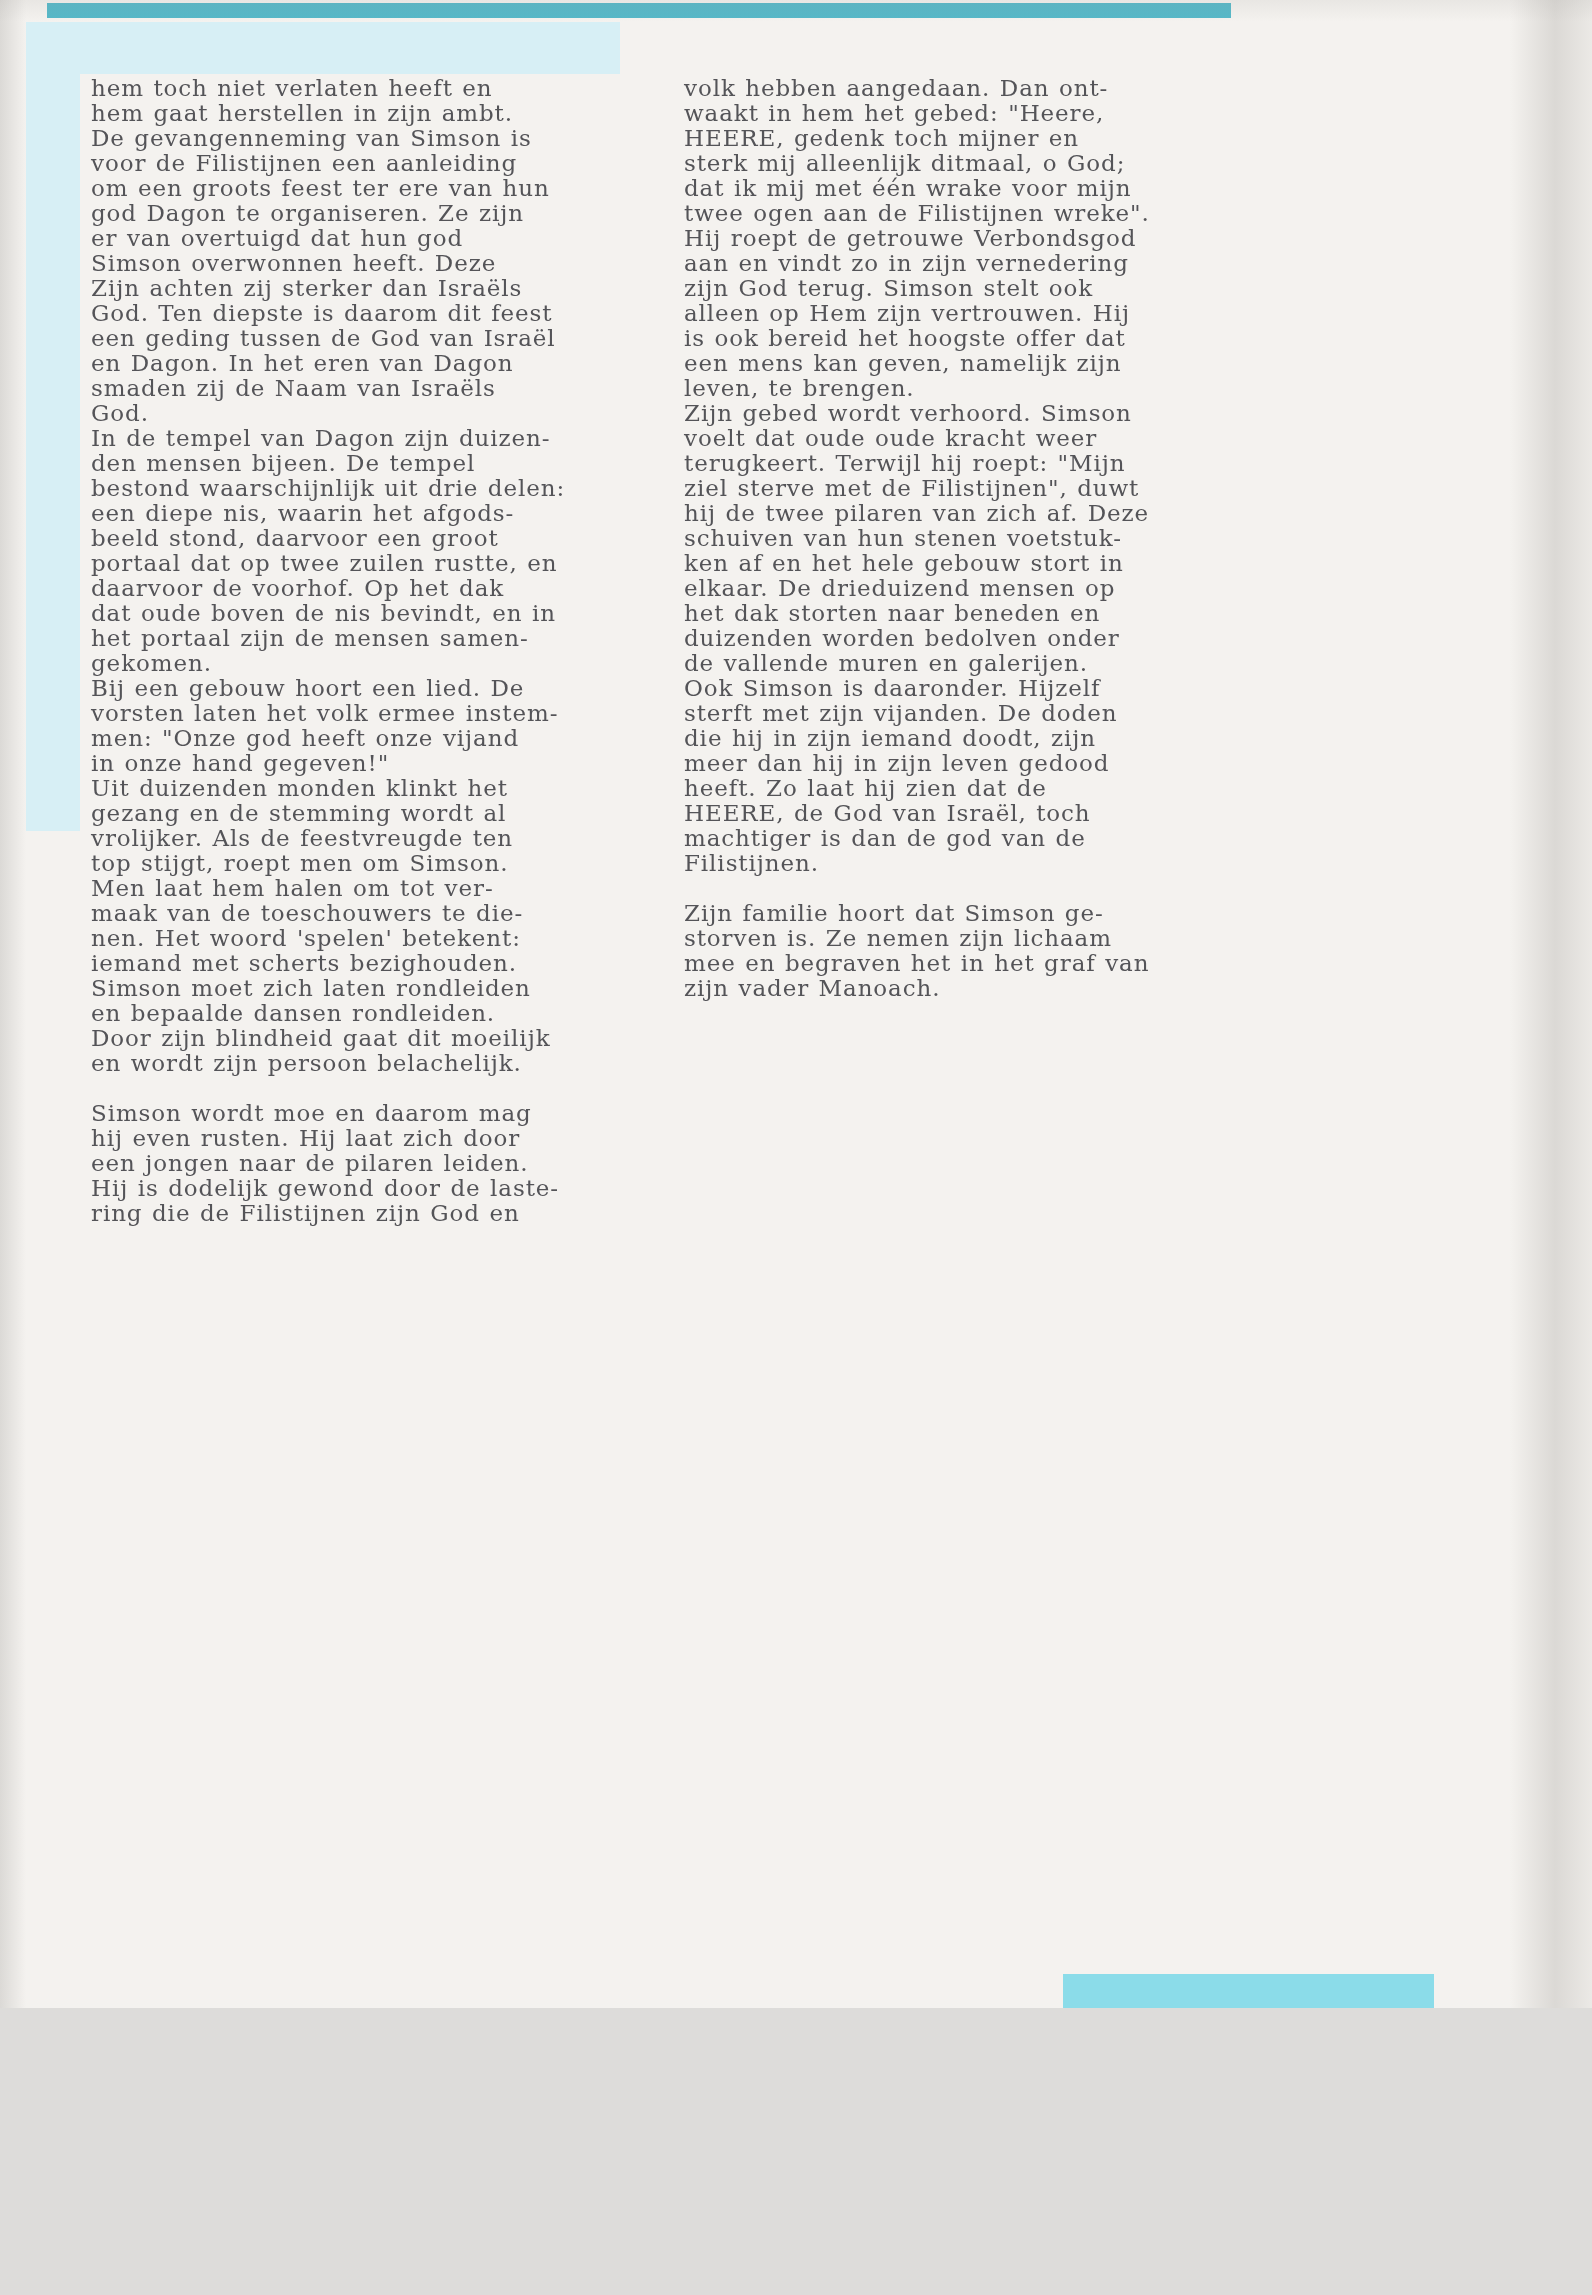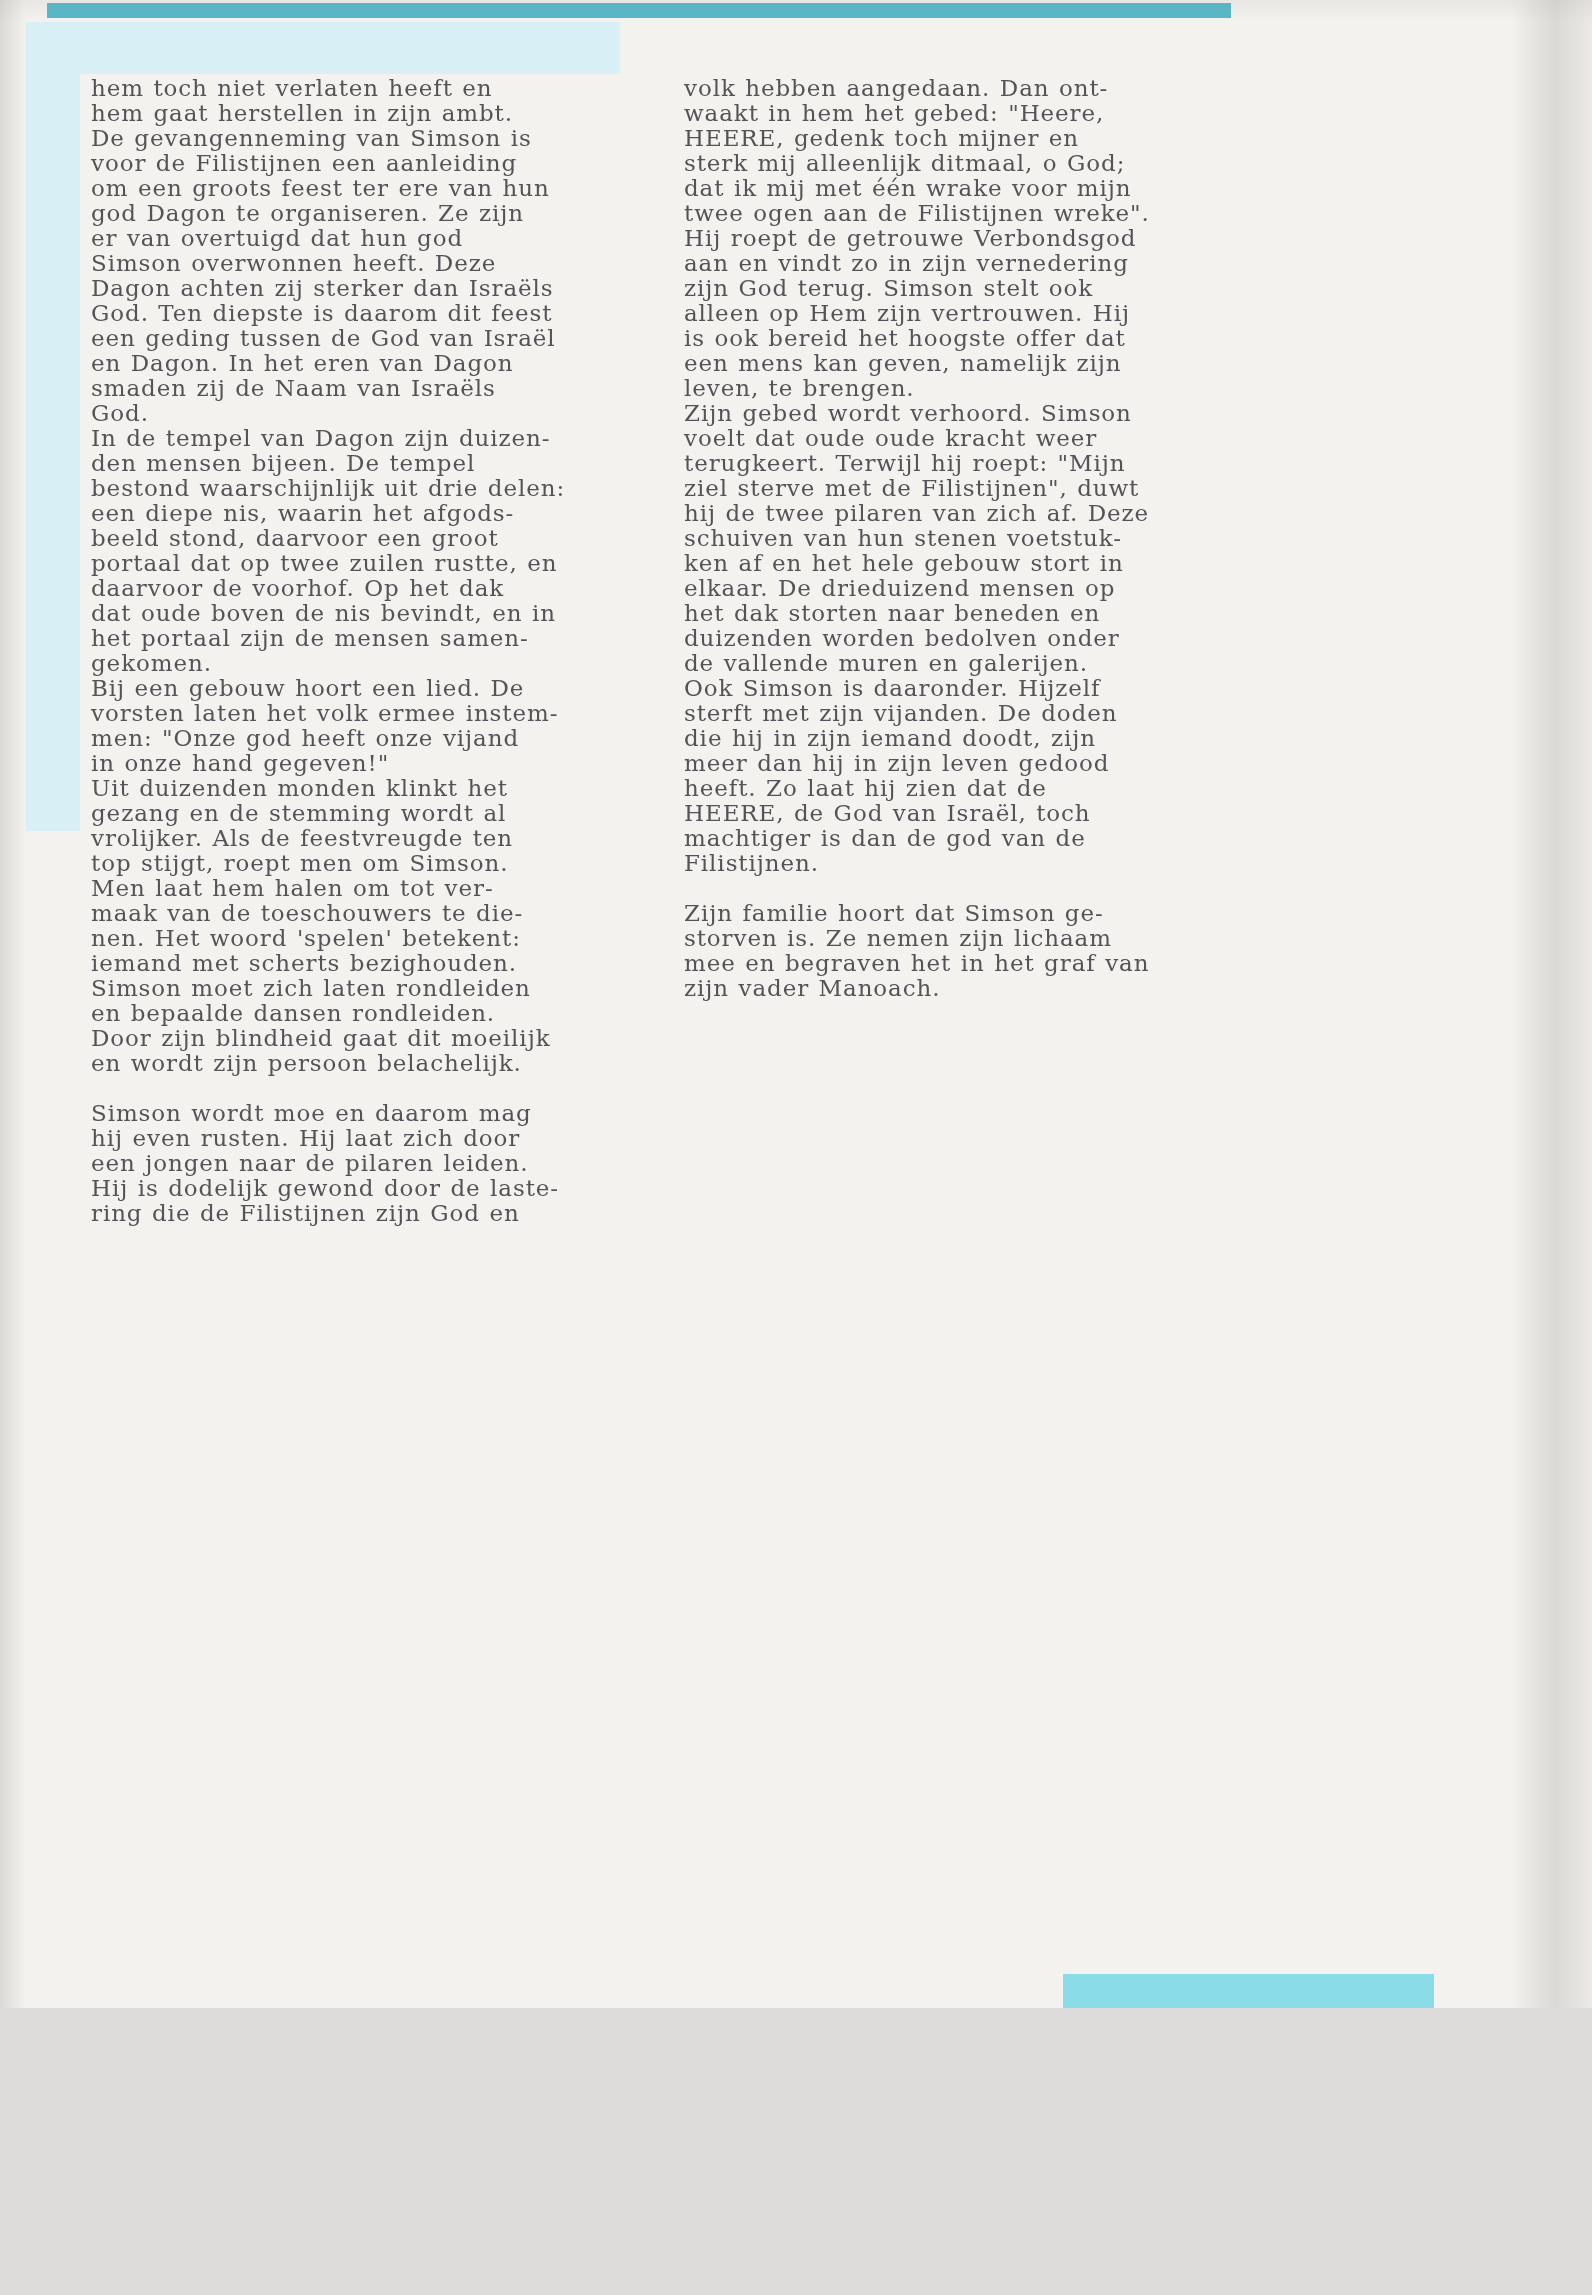--- a/index.html
+++ b/index.html
@@ -83,21 +83,21 @@
 
   <div class="column left">
       <div class="text-line">hem toch niet verlaten heeft en</div>
       <div class="text-line">hem gaat herstellen in zijn ambt.</div>
       <div class="text-line">De gevangenneming van Simson is</div>
       <div class="text-line">voor de Filistijnen een aanleiding</div>
       <div class="text-line">om een groots feest ter ere van hun</div>
       <div class="text-line">god Dagon te organiseren. Ze zijn</div>
       <div class="text-line">er van overtuigd dat hun god</div>
       <div class="text-line">Simson overwonnen heeft. Deze</div>
-      <div class="text-line">Dagon achten zij sterker dan Israëls</div>
+      <div class="text-line">Zijn achten zij sterker dan Israëls</div>
       <div class="text-line">God. Ten diepste is daarom dit feest</div>
       <div class="text-line">een geding tussen de God van Israël</div>
       <div class="text-line">en Dagon. In het eren van Dagon</div>
       <div class="text-line">smaden zij de Naam van Israëls</div>
       <div class="text-line">God.</div>
       <div class="text-line">In de tempel van Dagon zijn duizen-</div>
       <div class="text-line">den mensen bijeen. De tempel</div>
       <div class="text-line">bestond waarschijnlijk uit drie delen:</div>
       <div class="text-line">een diepe nis, waarin het afgods-</div>
       <div class="text-line">beeld stond, daarvoor een groot</div>

